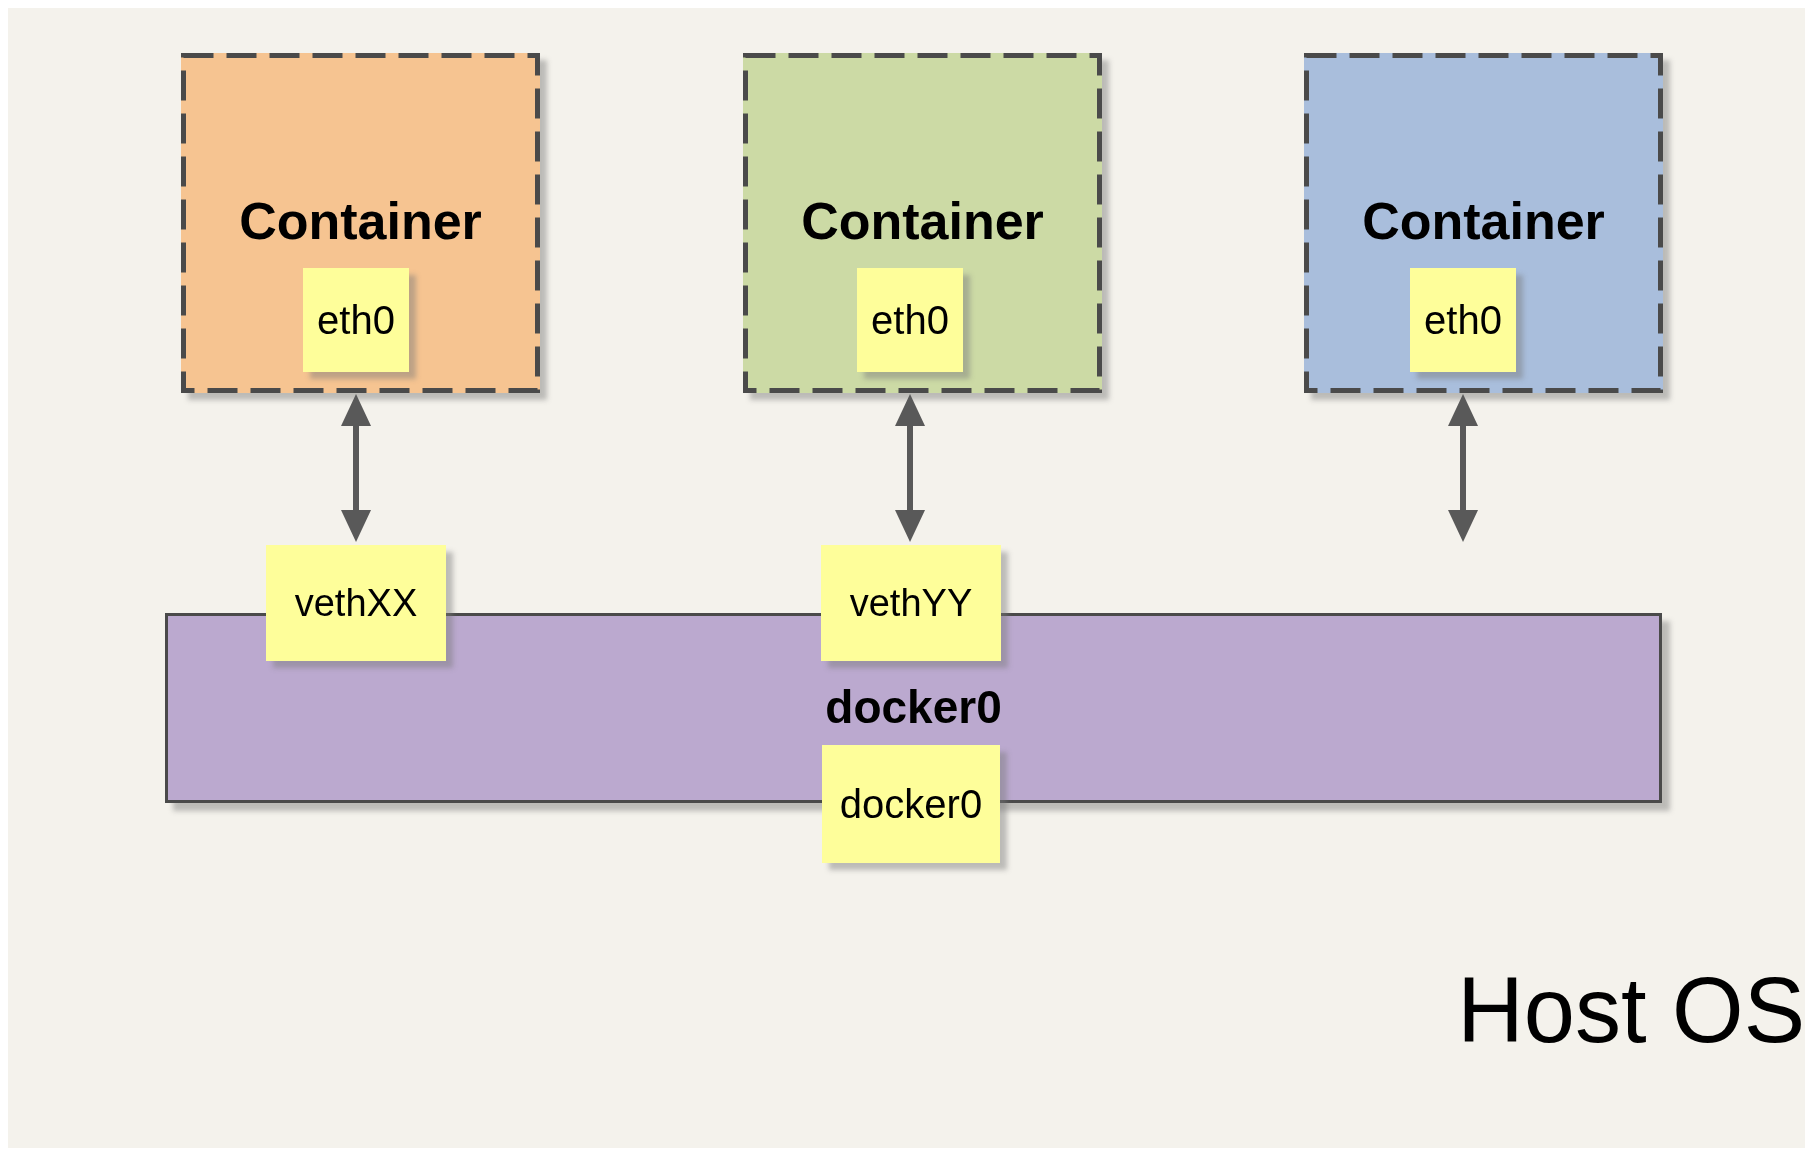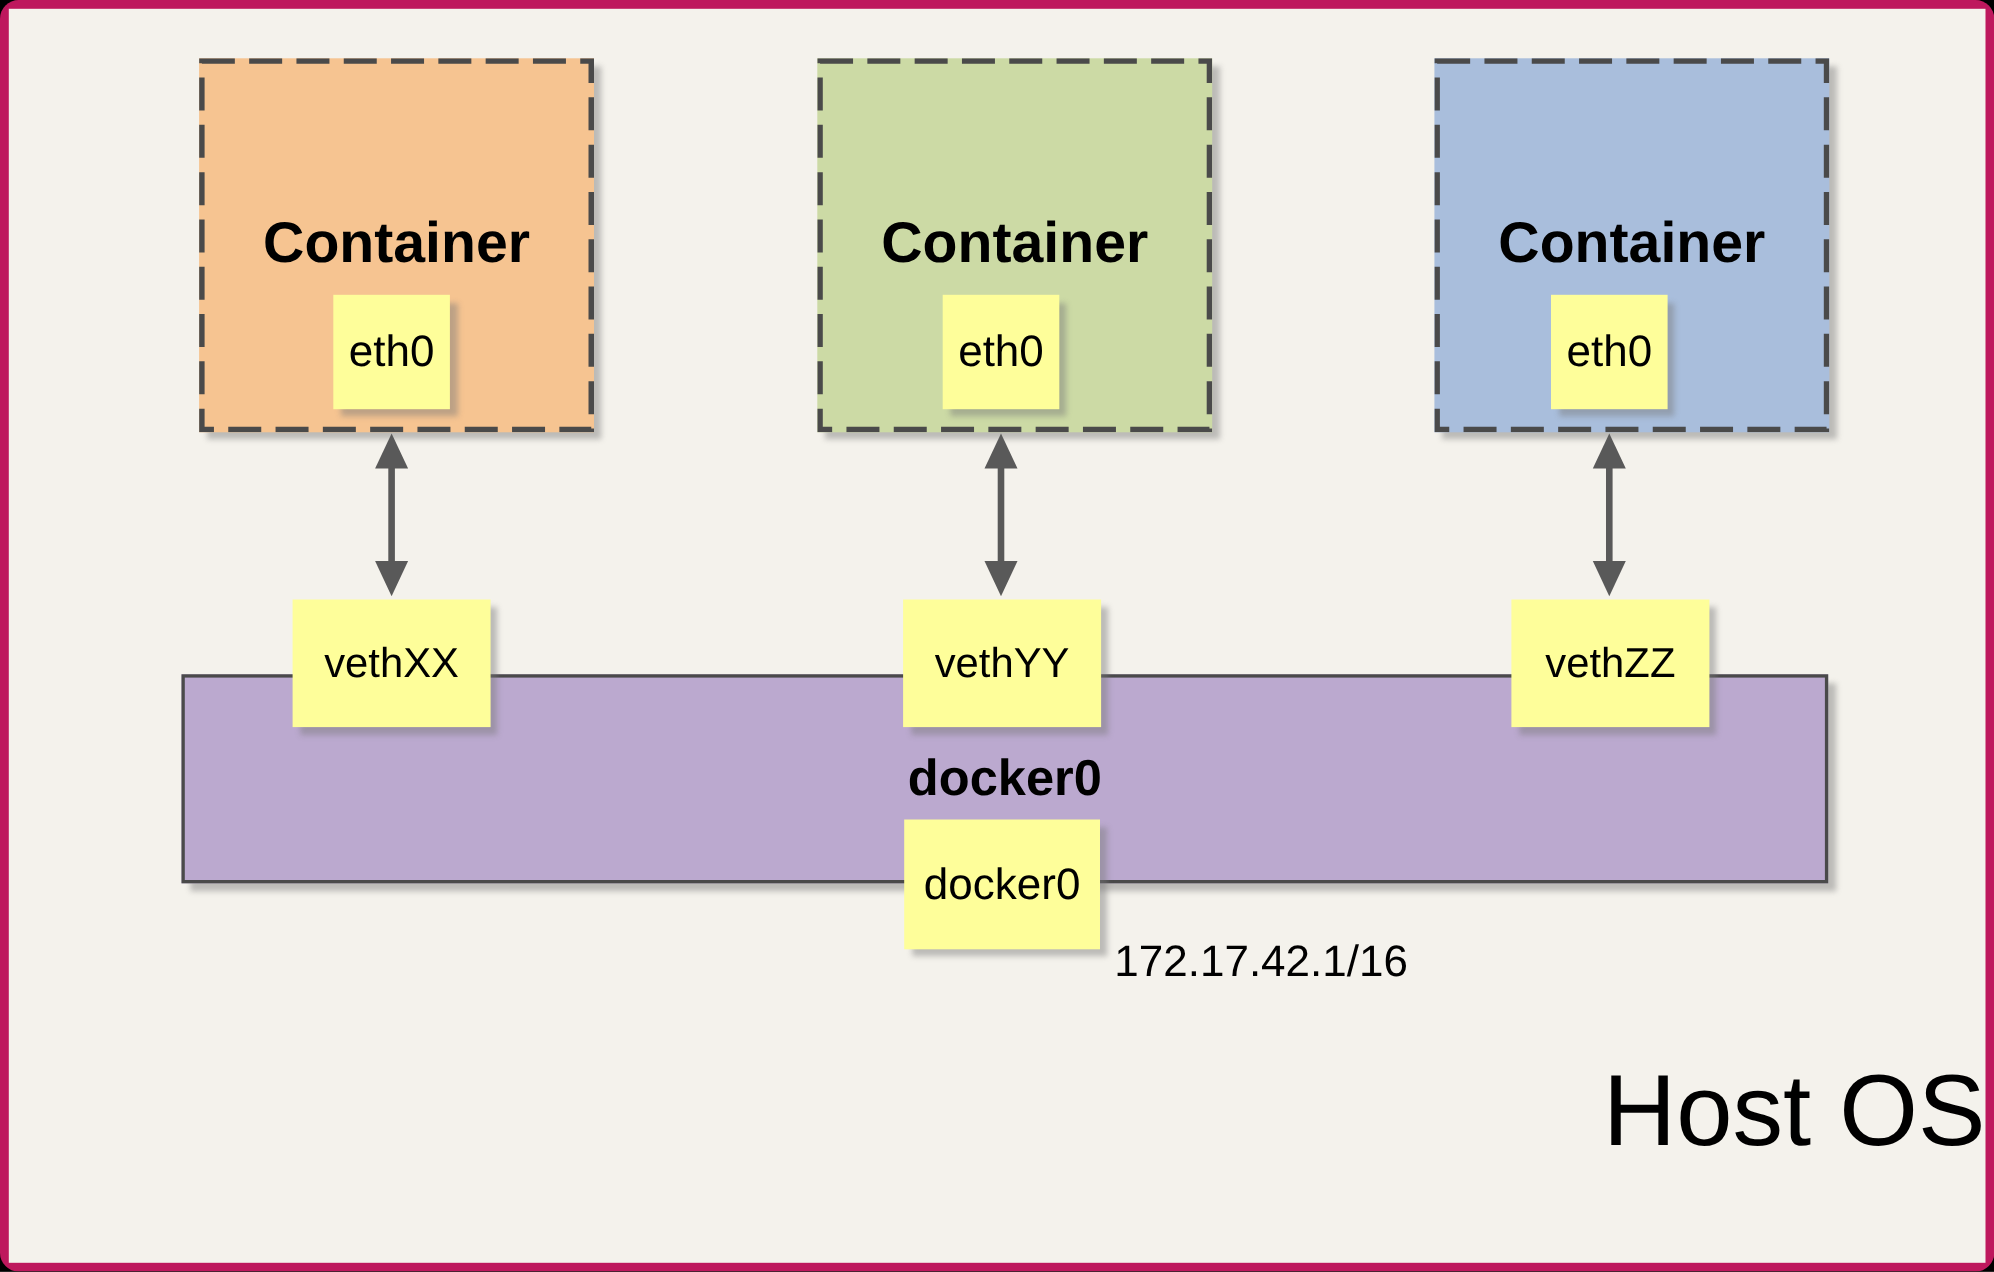--- a/index.html
+++ b/index.html
@@ -1,18 +1,18 @@
 <!DOCTYPE html>
 <html><head>
 <meta charset="utf-8">
 <style>
   html,body{margin:0;padding:0;background:#000;}
   .stage{
-    position:relative;width:1813px;height:1156px;background:#be185d;
-    font-family:"Liberation Sans","DejaVu Sans",sans-serif;color:#000;border-radius:17px;
+    position:relative;width:1813px;height:1156px;background:#ffffff;
+    font-family:"Liberation Sans","DejaVu Sans",sans-serif;color:#000;
   }
   .canvas{
     position:absolute;left:8px;top:8px;width:1797px;height:1140px;
     background:#F4F2EC;overflow:hidden;
   }
 
   
   .container-box{
     position:absolute;top:45px;width:359px;height:340px;
     box-shadow:7px 7px 5px rgba(120,120,120,0.45);
@@ -108,21 +108,19 @@
       <line x1="22" y1="30" x2="22" y2="122" stroke="#595959" stroke-width="6"></line>
       <polygon points="22,2 37,34 7,34" fill="#595959"></polygon>
       <polygon points="22,150 37,118 7,118" fill="#595959"></polygon>
     </svg>
 
     <div class="bridge-bar"></div>
     <div class="bridge-label">docker0</div>
 
     <div class="note veth c2">vethYY</div>
     <div class="note veth c1">vethXX</div>
-    <div class="note veth c3">vethZZ</div>
 
     <div class="note bridge-if">docker0</div>
-    <div class="ip-label">172.17.42.1/16</div>
 
     <div class="host-label">Host OS</div>
 
   </div>
 </div>
 
 </body></html>

